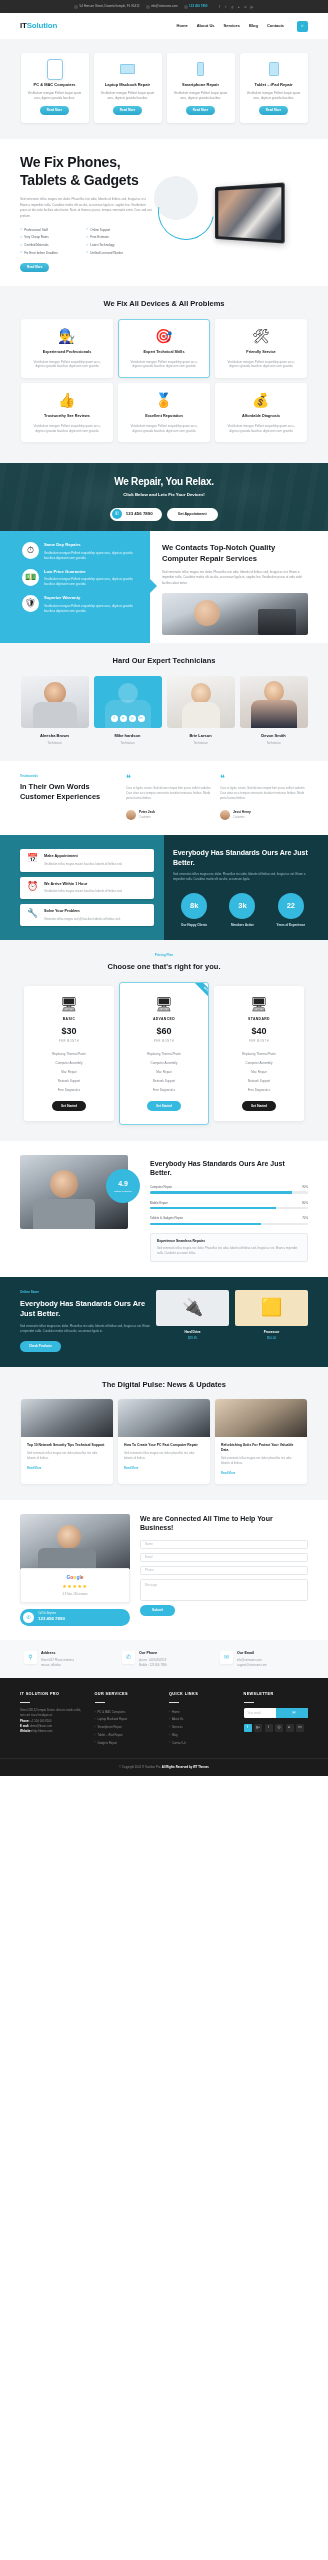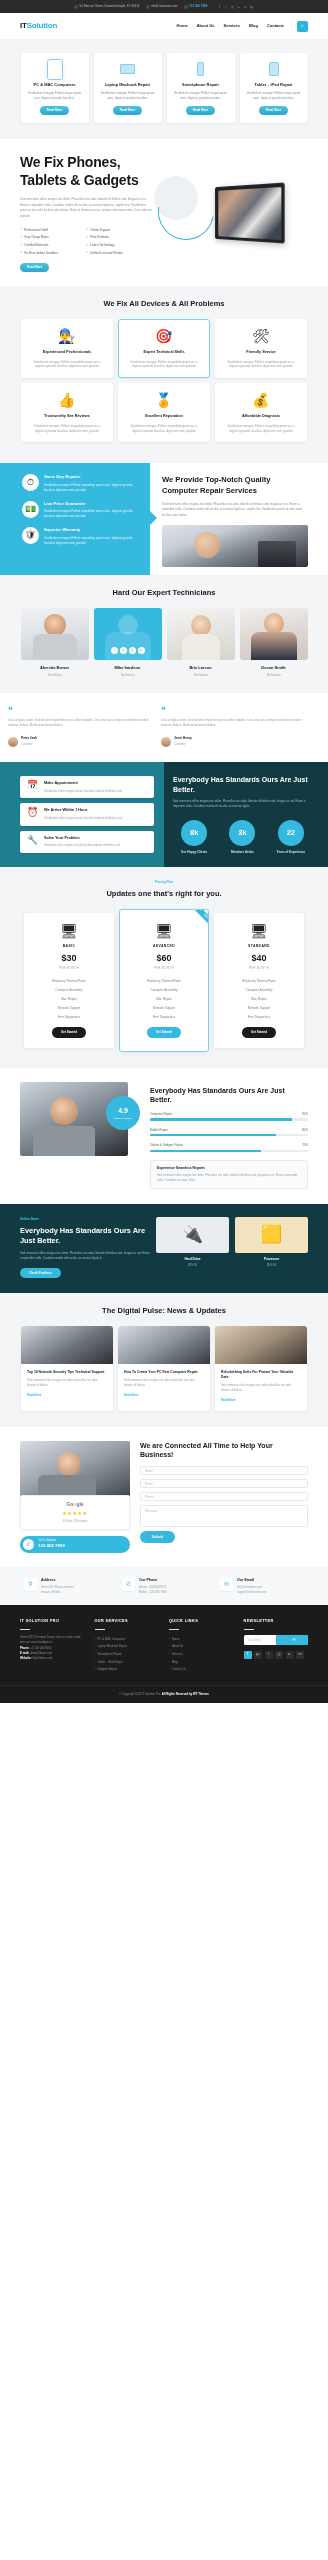--- a/index.html
+++ b/index.html
@@ -440,20 +440,31 @@
         <p>Vestibulum mongan Pellent euqueblep quam arcu, dignissi gravida faucibus dignissim sem gravida</p>
       </div>
       <div class="prob-card">
         <div class="pic">💰</div>
         <h4>Affordable Diagnosis</h4>
         <p>Vestibulum mongan Pellent euqueblep quam arcu, dignissi gravida faucibus dignissim sem gravida</p>
       </div>
     </div>
   </div>
 
+  <div class="cta">
+    <h2>We Repair, You Relax.</h2>
+    <p>Click Below and Lets Fix Your Devices!</p>
+    <div class="cta-btns">
+      <div class="cta-phone">
+        <span class="circ">✆</span>
+        <b>123 456 7890</b>
+      </div>
+      <div class="cta-appt">Get Appointment</div>
+    </div>
+  </div>
 
   <div class="tn">
     <div class="tn-l">
       <div class="tn-item">
         <div class="tn-bub">⏱</div>
         <div>
             <h4>Same Day Repairs</h4>
         <p>Vestibulum mongan Pellent euqueblep quam arcu, dignissi gravida faucibus dignissim sem gravida</p>
           </div>
       </div>
@@ -466,21 +477,21 @@
       </div>
       <div class="tn-item">
         <div class="tn-bub">🛡</div>
         <div>
             <h4>Superior Warranty</h4>
         <p>Vestibulum mongan Pellent euqueblep quam arcu, dignissi gravida faucibus dignissim sem gravida</p>
           </div>
       </div>
     </div>
     <div class="tn-r">
-      <h2>We Provide Top-Notch Quality Computer Repair Services</h2>
+      <h2>We Contacts Top-Notch Quality Computer Repair Services</h2>
       <p>Sed venenatis tellus magna nec dolor. Phasellus nisi odio, lobortis id finibus sed, feugiat ac est. Etiam a imperdiet nulla. Curabitur mattis elit iaculis, accumsan ligula in, sagittis leo. Vestibulum purus at odiu volut facilisis alast tortor.</p>
       <div class="tn-img"></div>
     </div>
   </div>
 
   <div class="team">
     <div class="sec-h" style="max-width:180px">Hard Our Expert Technicians</div>
     <div class="team-row">
       <div class="tm">
         <div class="tm-ph a"></div>
@@ -506,20 +517,24 @@
       </div>
       <div class="tm">
         <div class="tm-ph d"></div>
         <h4>Devon Smith</h4>
         <p>Technician</p>
       </div>
     </div>
   </div>
 
   <div class="tst">
+    <div class="tst-l">
+      <div class="kick">Testimonials</div>
+      <h2>In Their Own Words Customer Experiences</h2>
+    </div>
     <div class="tst-r">
       <div class="qrow">
         <div class="qc">
           <div class="qm">❝</div>
           <p>Cras at ligula cream. Sed dictum tempor bim purus sollicit sodales. Cras vitae arcu tempus venenatis tincidunt metusac finibus. Morbi porta lacinia finibus.</p>
         </div>
         <div class="qc">
           <div class="qm">❝</div>
           <p>Cras at ligula cream. Sed dictum tempor bim purus sollicit sodales. Cras vitae arcu tempus venenatis tincidunt metusac finibus. Morbi porta lacinia finibus.</p>
         </div>
@@ -578,21 +593,21 @@
         <div class="stat">
           <div class="bub">22</div>
           <p>Years of Experience</p>
         </div>
       </div>
     </div>
   </div>
 
   <div class="pr">
     <div class="kick">Pricing Plan</div>
-    <div class="sec-h" style="max-width:130px">Updates one that's right for you.</div>
+    <div class="sec-h" style="max-width:130px">Choose one that's right for you.</div>
     <div class="pr-row">
       <div class="pc">
         <div class="pic">🖥</div>
         <div class="tier">BASIC</div>
         <div class="amt">$30</div>
         <div class="per">PER MONTH</div>
         <ul>
           <li>Replacing Thermal Paste</li>
           <li>Computer Assembly</li>
           <li>Mac Repair</li>

